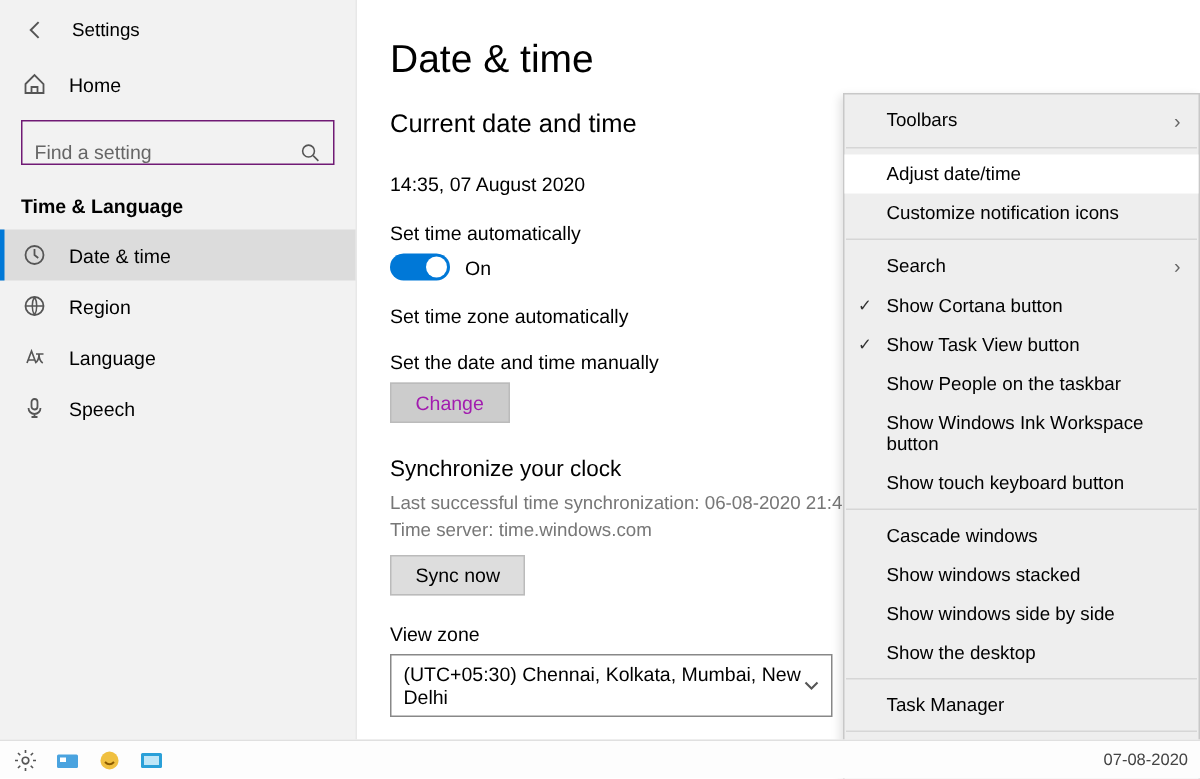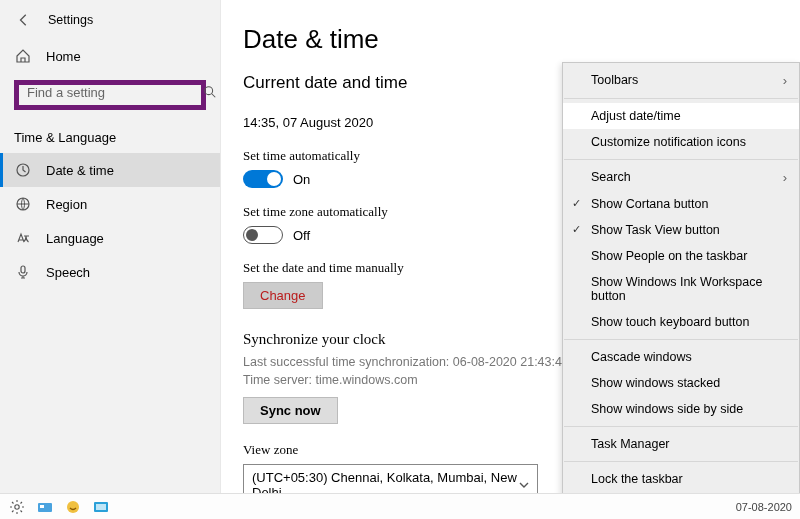--- a/index.html
+++ b/index.html
@@ -1,52 +1,52 @@
 <!DOCTYPE html>
 <html><head>
   <meta charset="utf-8">
   <style>
     * { box-sizing: border-box; margin: 0; padding: 0; font-family: "Segoe UI", sans-serif; }
     body { width: 800px; height: 519px; background: #fff; overflow: hidden; position: relative; font-size: 13px; color: #000; }
 
     .settings-window { display: flex; width: 800px; height: 493px; background: #f7f7f7; position: relative; }
 
     
-    .sidebar { width: 221px; background: #f2f2f2; border-right: 1px solid #e8e8e8; display: flex; flex-direction: column; padding-top: 6px; }
+    .sidebar { width: 238px; background: #f2f2f2; border-right: 1px solid #e8e8e8; display: flex; flex-direction: column; padding-top: 6px; }
     .titlebar { display: flex; align-items: center; padding: 4px 14px 10px 14px; }
     .back { width: 20px; height: 20px; display:flex; align-items:center; justify-content:center; color:#555; }
     .titlebar .title { margin-left: 14px; font-size: 12.5px; }
     .home-row { display: flex; align-items: center; padding: 8px 14px; gap: 14px; }
     .home-row .icon { width: 18px; display:flex; justify-content:center; color:#555; }
-    .search { margin: 8px 14px; border: 5px solid #701a75; height: 30px; display:flex; align-items:flex-start; padding: 0 8px; background:#f2f2f2; }
+    .search { margin: 8px 14px; border: 1px solid #701a75; height: 30px; display:flex; align-items:flex-end; padding: 0 8px; background:#f2f2f2; }
     .search input { flex:1; border:0; outline:0; background:transparent; font-size: 13px; color:#555; }
     .search input::placeholder { color: #666; font-style: normal; }
-    .section-head { padding: 12px 14px 8px 14px; font-weight: 400; font-size: 13px; }
+    .section-head { padding: 12px 14px 8px 14px; font-weight: 700; font-size: 13px; }
     .nav { list-style:none; }
     .nav li { display:flex; align-items:center; padding: 9px 14px; gap:14px; cursor:pointer; }
     .nav li.active { background:#dcdcdc; border-left: 3px solid #0078d7; padding-left:11px; }
     .nav .icon { width:18px; display:flex; justify-content:center; color:#555; }
 
     
     .main { flex:1; padding: 24px 0 0 22px; background:#fff; overflow:hidden; }
     .main h1 { font-size: 26px; font-weight: 400; margin-bottom: 18px; }
     .main h2 { font-size: 17px; font-weight: 400; margin-bottom: 22px; }
     .main .val { font-size: 13px; margin-bottom: 18px; }
-    .main .label { font-size: 13px; margin-bottom: 6px; font-family: Liberation Serif, serif; }
+    .main .label { font-size: 13px; margin-bottom: 6px; }
     .block { margin-bottom: 16px; }
     .toggle { display:flex; align-items:center; gap:10px; }
     .toggle-sw { width: 40px; height: 18px; border-radius: 9px; position:relative; }
     .toggle-on { background:#0078d7; }
     .toggle-off { background:#fff; border:1px solid #555; }
     .toggle-sw .knob { position:absolute; top:2px; width:14px; height:14px; border-radius:50%; }
     .toggle-on .knob { right:2px; background:#fff; }
     .toggle-off .knob { left:2px; width:12px; height:12px; top:2px; background:#555; }
     .btn { display:inline-block; padding: 5px 16px; background:#ccc; border:1px solid #bbb; font-size:13px; }
-    .btn.disabled { color:#b91c1c; }
-    .btn.sync { background:#ddd;font-weight:bold; }
+    .btn.disabled { color:#a21caf; }
+    .btn.sync { background:#ddd; }
     .gray { color:#777; font-size:12.5px; line-height:1.4; }
     .tz-select { border:1px solid #888; padding:5px 8px; width: 295px; display:flex; align-items:center; justify-content:space-between; font-size:13px; margin-top:6px; }
 
     
     .ctx { position:absolute; right:0; top:62px; width:238px; background:#eee; border:1px solid #c8c8c8; box-shadow:-2px 2px 6px rgba(0,0,0,.12); font-size:12.5px; }
     .ctx .grp { padding: 4px 0; }
     .ctx hr { border:0; border-top:1px solid #d6d6d6; margin:0 1px; }
     .ctx .item { padding: 6px 12px 6px 28px; position:relative; display:flex; justify-content:space-between; cursor:pointer; }
     .ctx .item.hl { background:#fff; }
     .ctx .check::before { content:"✓"; position:absolute; left:9px; font-size:11px; color:#333; }
@@ -146,26 +146,20 @@
       <div class="toggle">
         <div class="toggle-sw toggle-on">
             <div class="knob"></div>
           </div>
         <span>On</span>
       </div>
     </div>
 
     <div class="block">
       <div class="label">Set time zone automatically</div>
-      <div class="toggle">
-        <div class="toggle-sw toggle-off">
-            <div class="knob"></div>
-          </div>
-        <span>Off</span>
-      </div>
     </div>
 
     <div class="block">
       <div class="label">Set the date and time manually</div>
       <span class="btn disabled">Change</span>
     </div>
 
     <div class="block" style="margin-top:22px">
       <div class="label" style="font-size:15px;margin-bottom:6px">Synchronize your clock</div>
       <div class="gray">Last successful time synchronization: 06-08-2020 21:43:44</div>
@@ -228,20 +222,23 @@
     <div class="grp">
       <div class="item">
           <span>Cascade windows</span>
         </div>
       <div class="item">
           <span>Show windows stacked</span>
         </div>
       <div class="item">
           <span>Show windows side by side</span>
         </div>
+      <div class="item">
+          <span>Show the desktop</span>
+        </div>
     </div>
     <hr>
     <div class="grp">
       <div class="item">
           <span>Task Manager</span>
         </div>
     </div>
     <hr>
     <div class="grp">
       <div class="item">

